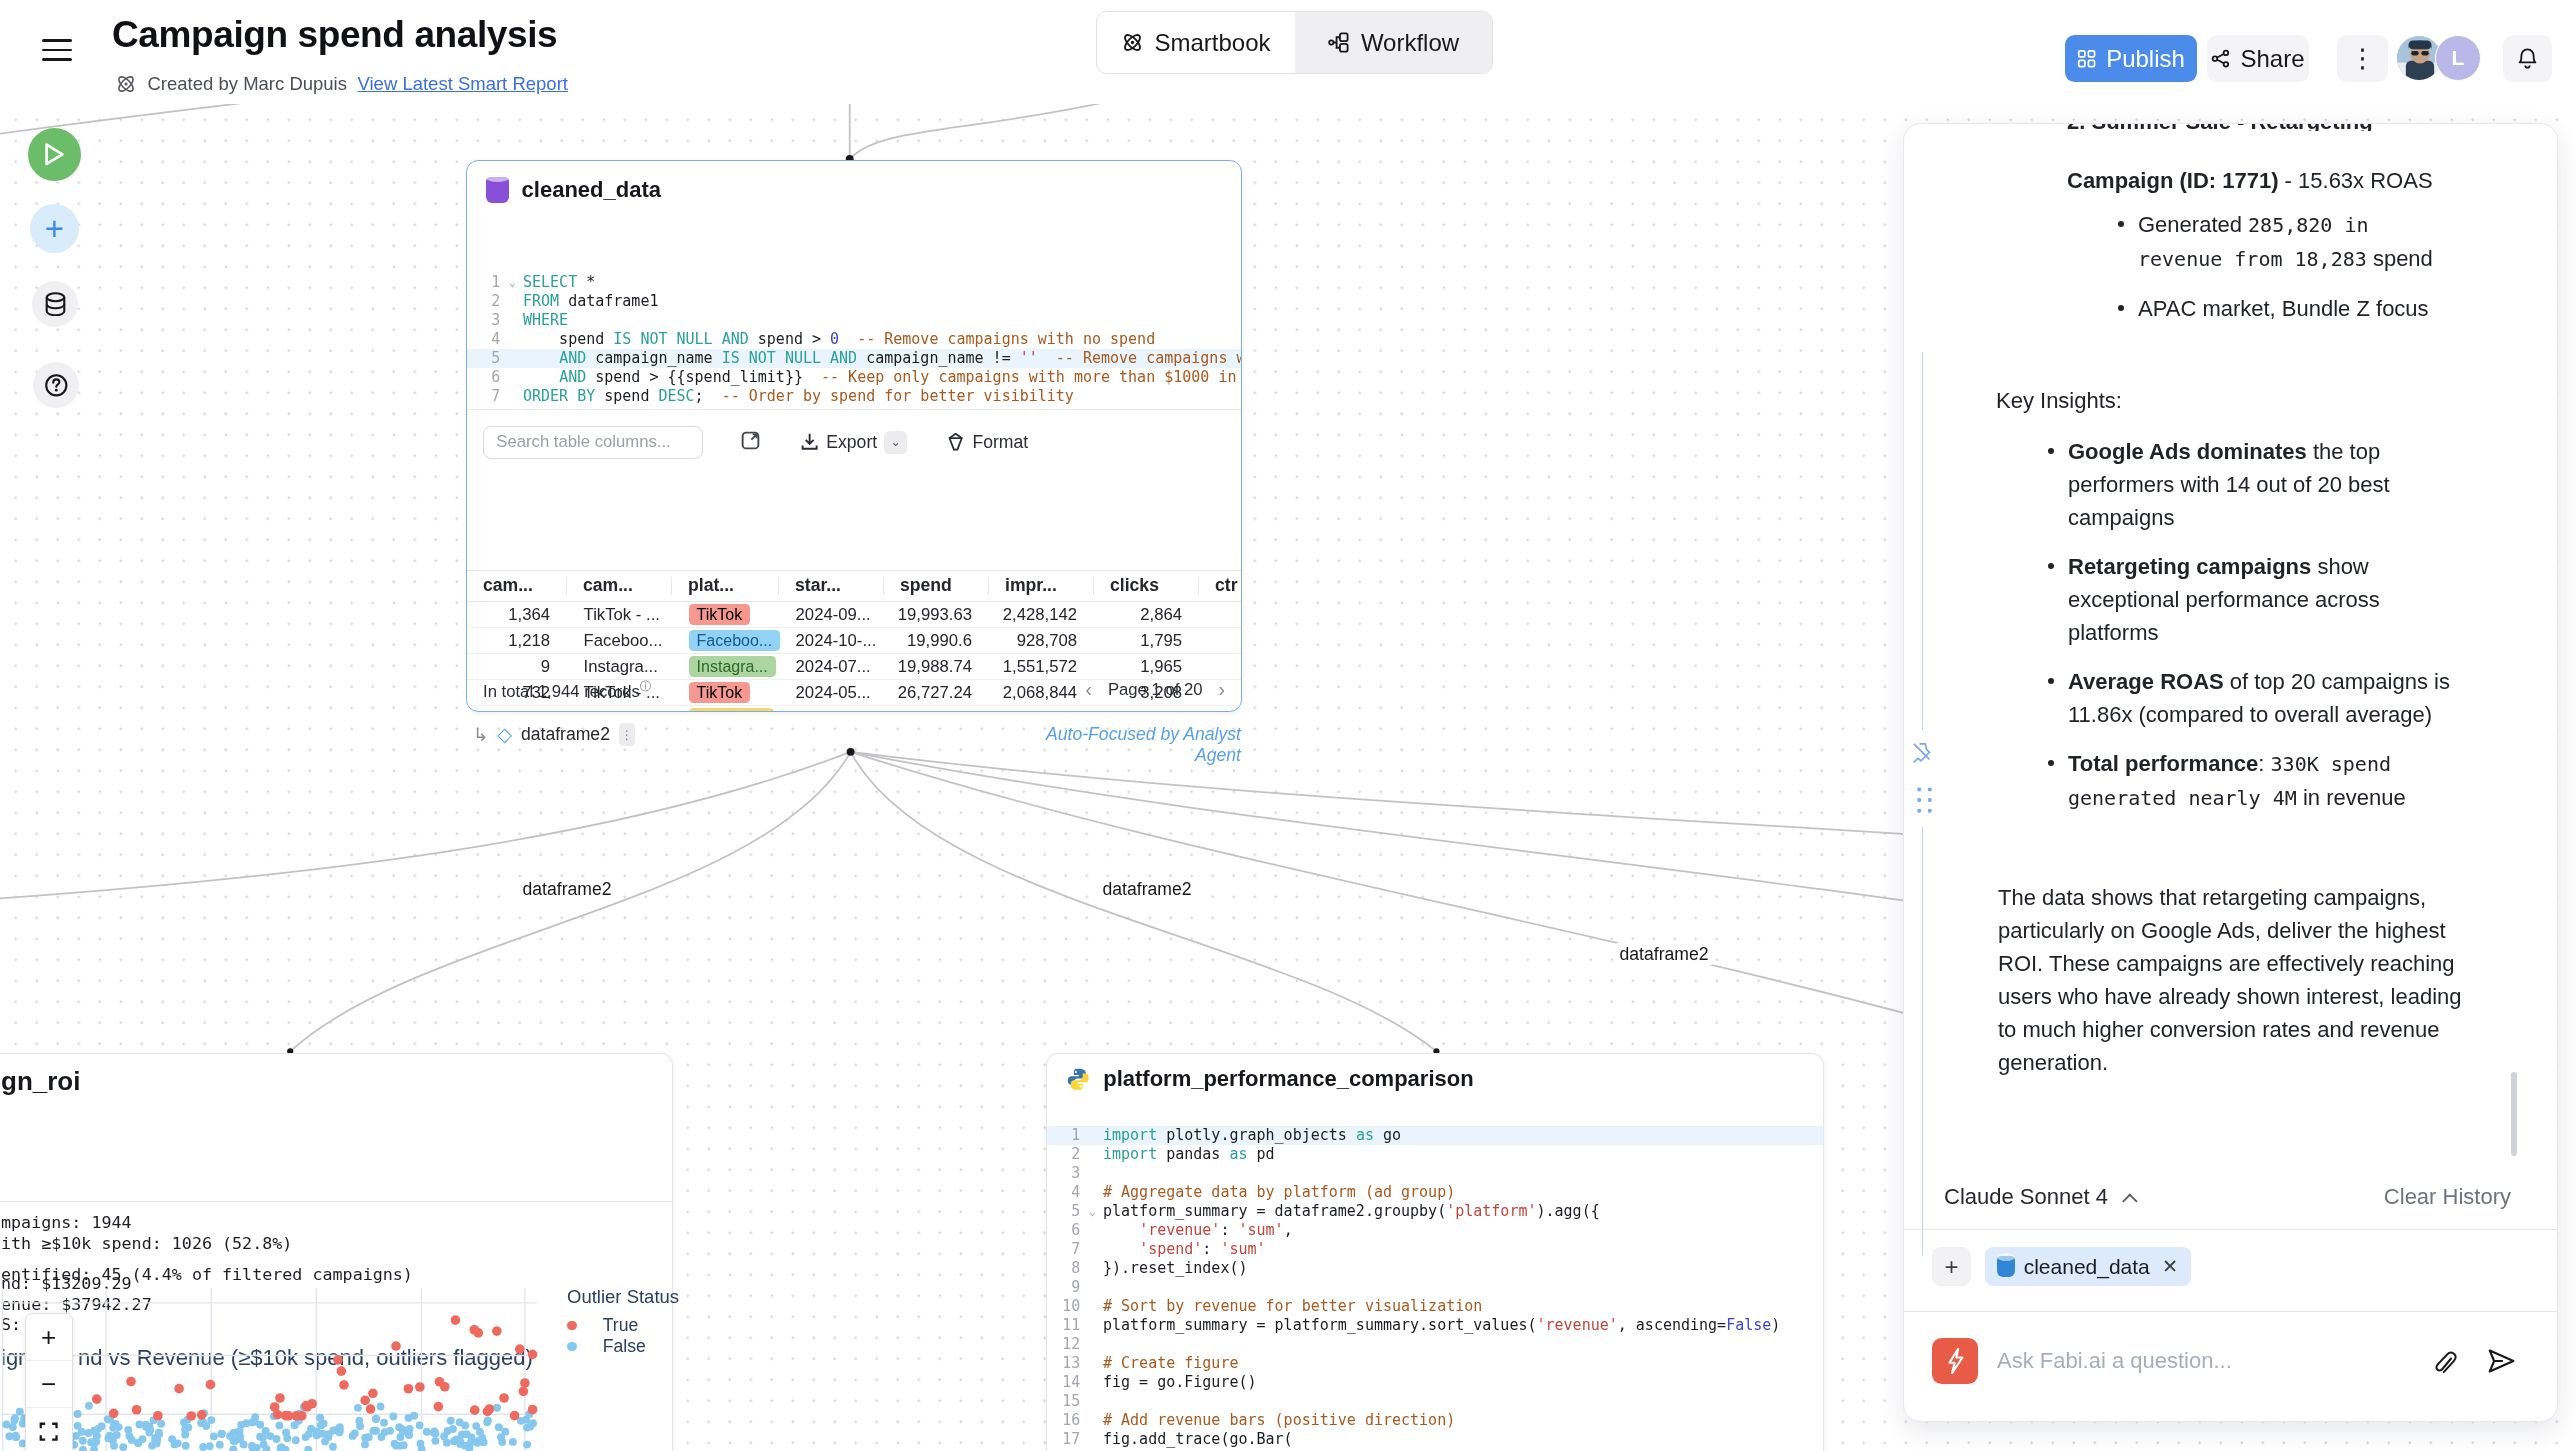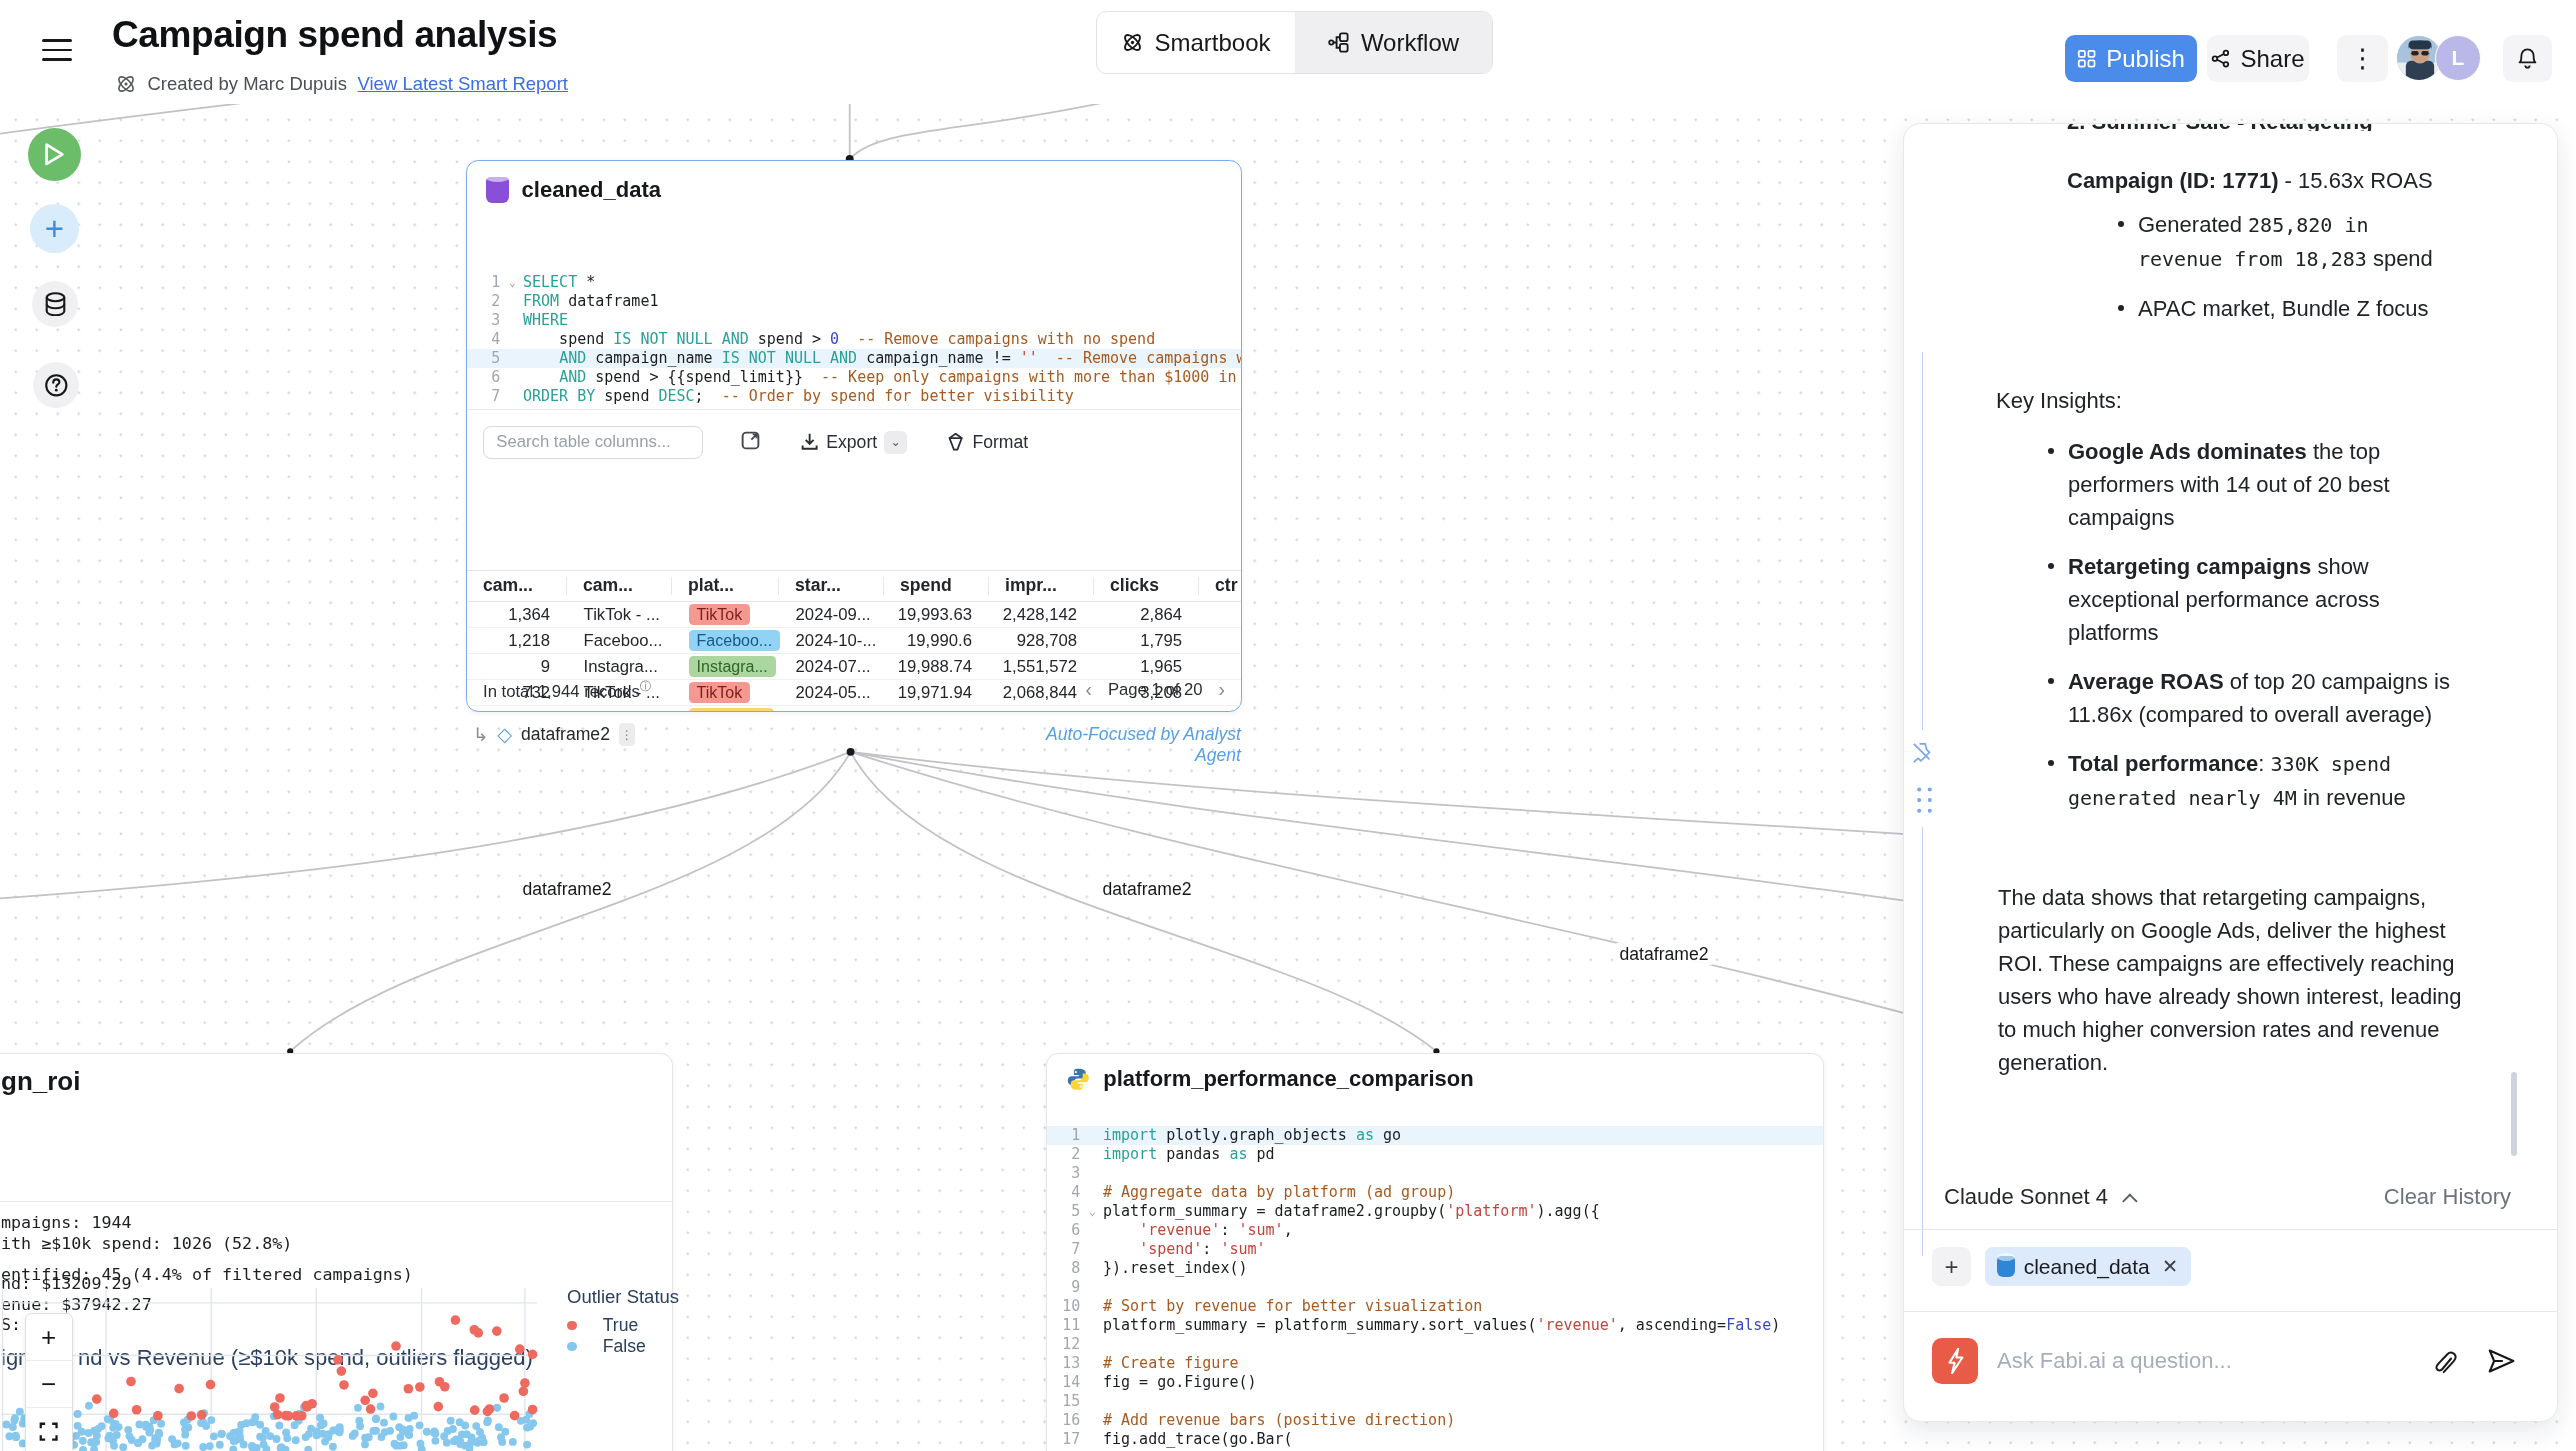--- a/index.html
+++ b/index.html
@@ -46,21 +46,21 @@
   .chev-box { width:23px; height:23px; border-radius:5.3px; background:#ececef; display:flex; align-items:center;
     justify-content:center; font-size:12.3px; color:#55585e; }
   .grid-table { position:absolute; left:0; right:0; top:409px; }
   .trow { display:grid; grid-template-columns:99px 105px 107px 105px 105px 105px 105px 46px;
     height:26px; align-items:center; border-bottom:0.9px solid #efeff2; font-size:16.7px; color:#24262b; }
   .trow.head { height:32px; font-weight:700; font-size:17.6px; border-top:0.9px solid #e4e4e8; border-bottom:0.9px solid #e4e4e8; }
   .trow.head > div { border-left:0.9px solid #e7e7ea; padding-left:16px; height:17.6px; line-height:17.6px; }
   .trow.head > div:first-child { border-left:none; }
   .tc-r { text-align:right; padding-right:16px; } .tc-l { padding-left:17.6px; }
   .pill { display:inline-block; font-size:16px; padding:1.8px 8px; border-radius:4.4px; }
-  .pill.tiktok { background:#f5988f; color:#7f1d1d; } .pill.facebook { background:#92d2f5; color:#145a86; }
+  .pill.tiktok { background:#f5988f; color:#000000; } .pill.facebook { background:#92d2f5; color:#145a86; }
   .pill.instagram { background:#abd6a0; color:#2f6627; } .pill.google { background:#f7d66b; color:#7a5d12; }
   .node-footer { position:absolute; left:0; right:0; bottom:8px; height:26px; display:flex; align-items:center;
     font-size:16.7px; color:#2a2d33; padding:0 16px; }
   .pager { margin-left:auto; display:flex; align-items:center; gap:16px; }
   .pager .arr { color:#85888f; font-size:19.3px; }
 
   
   .handle-row { position:absolute; left:473px; top:722px; display:flex; align-items:center; gap:8.8px;
     font-size:17.6px; color:#26282c; }
   .handle-row .crn { color:#8b8f96; font-size:18.5px; }
@@ -255,21 +255,21 @@
             <div class="tc-r">19,988.74</div>
             <div class="tc-r">1,551,572</div>
             <div class="tc-r">1,965</div>
             <div class=""></div>
           </div>
           <div class="trow">
             <div class="tc-r">732</div>
             <div class="tc-l">TikTok - ...</div>
             <div class="tc-l"><span class="pill tiktok">TikTok</span></div>
             <div class="tc-l">2024-05...</div>
-            <div class="tc-r">19,971.94</div>
+            <div class="tc-r">26,727.24</div>
             <div class="tc-r">2,068,844</div>
             <div class="tc-r">3,208</div>
             <div class=""></div>
           </div>
           <div class="trow">
             <div class="tc-r">79</div>
             <div class="tc-l">Google A...</div>
             <div class="tc-l"><span class="pill google">Google ...</span></div>
             <div class="tc-l">2024-11-...</div>
             <div class="tc-r">19,968.93</div>

